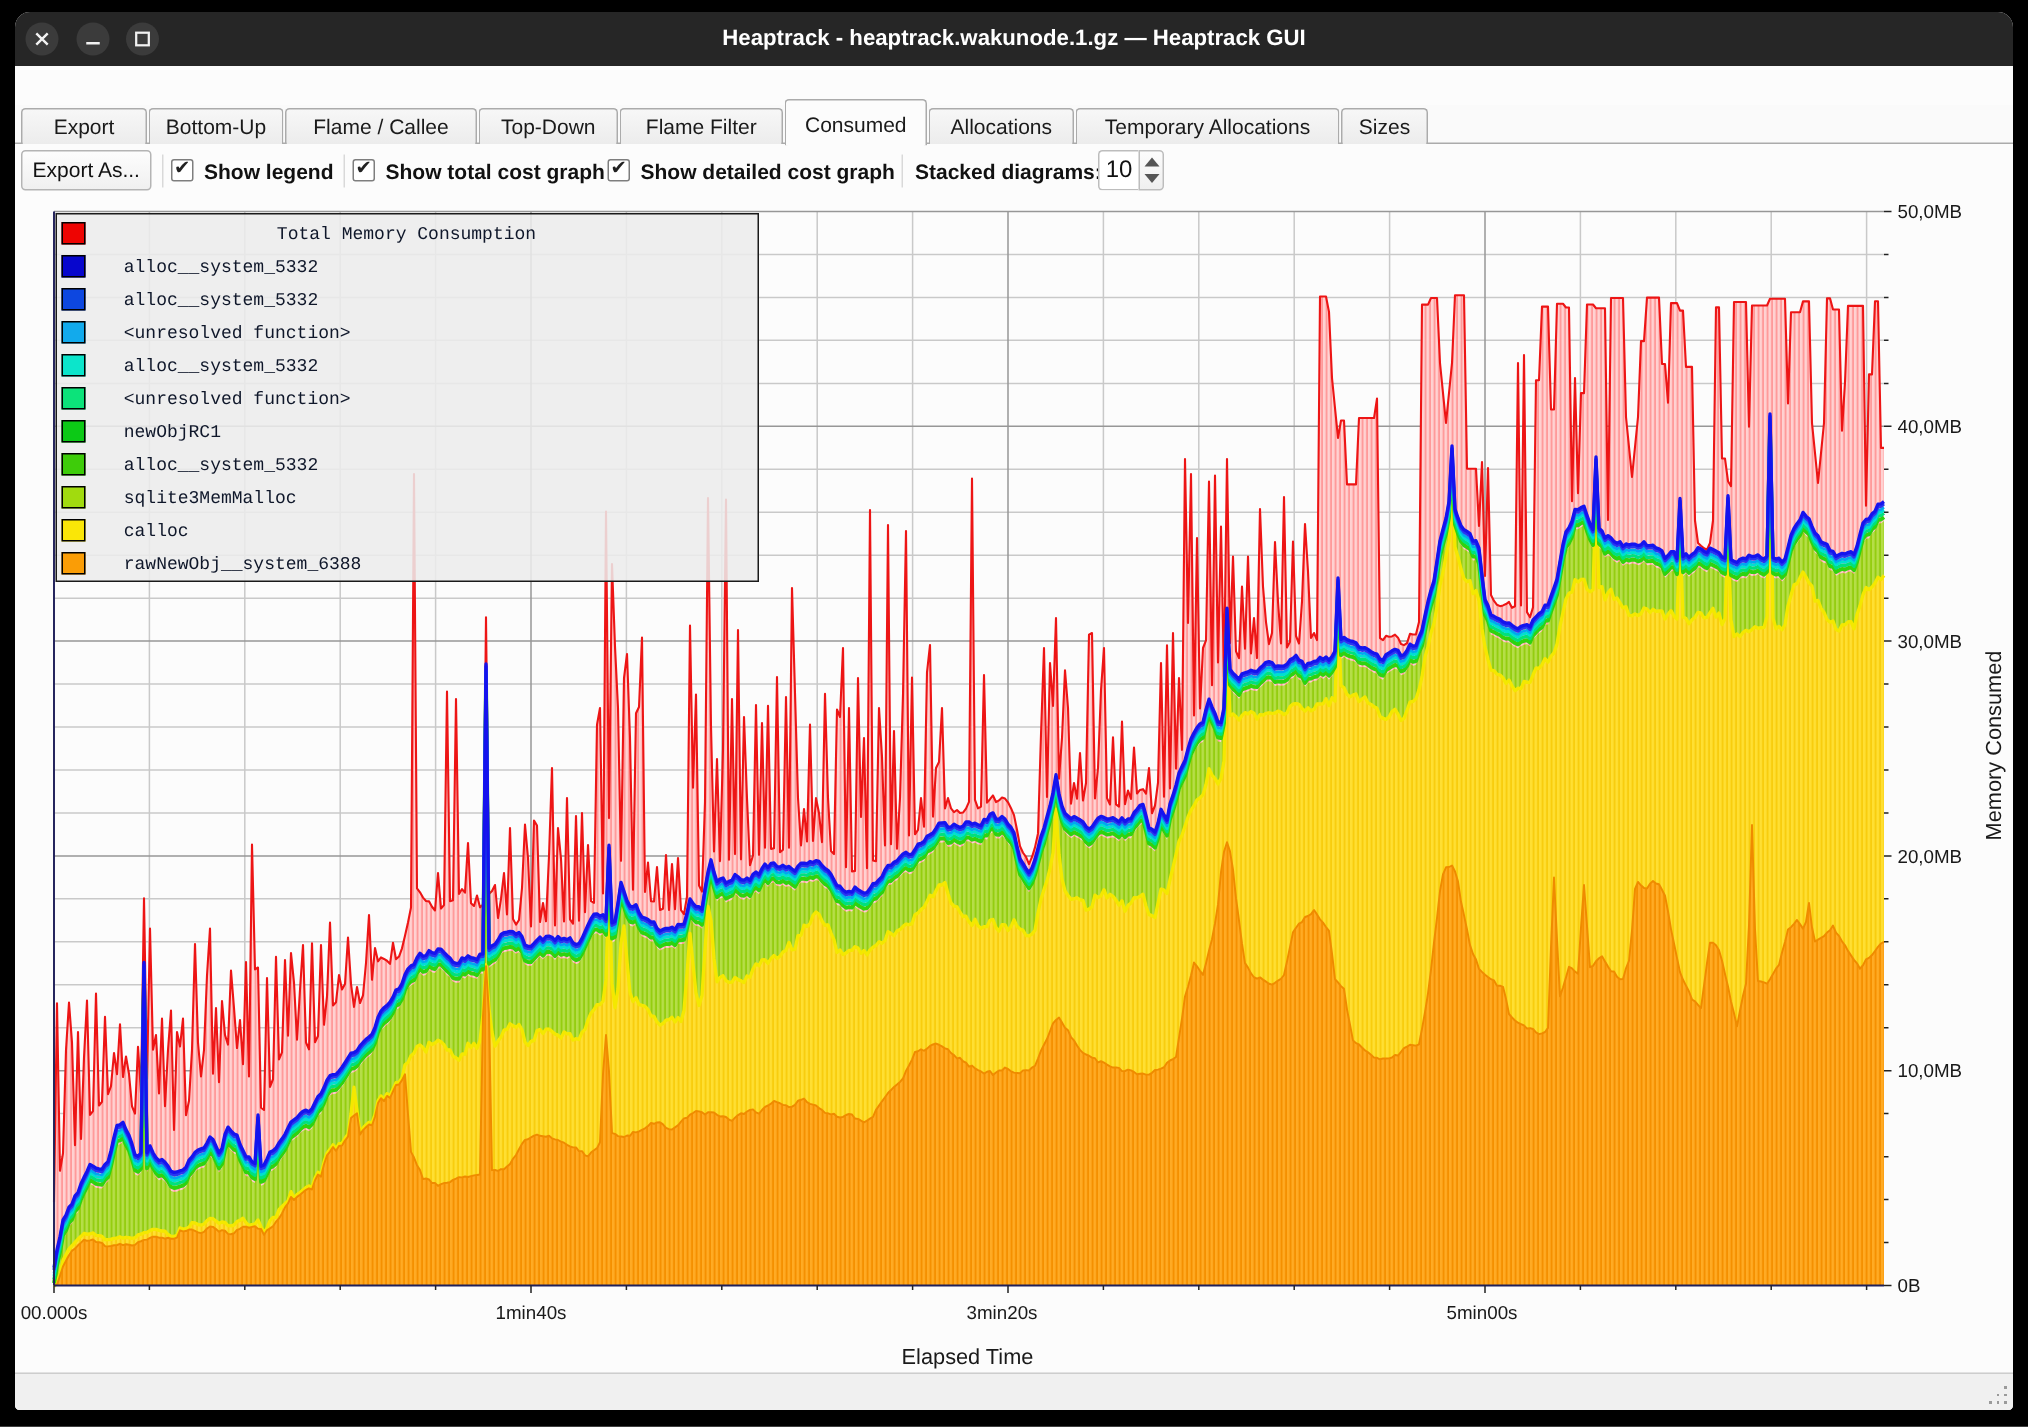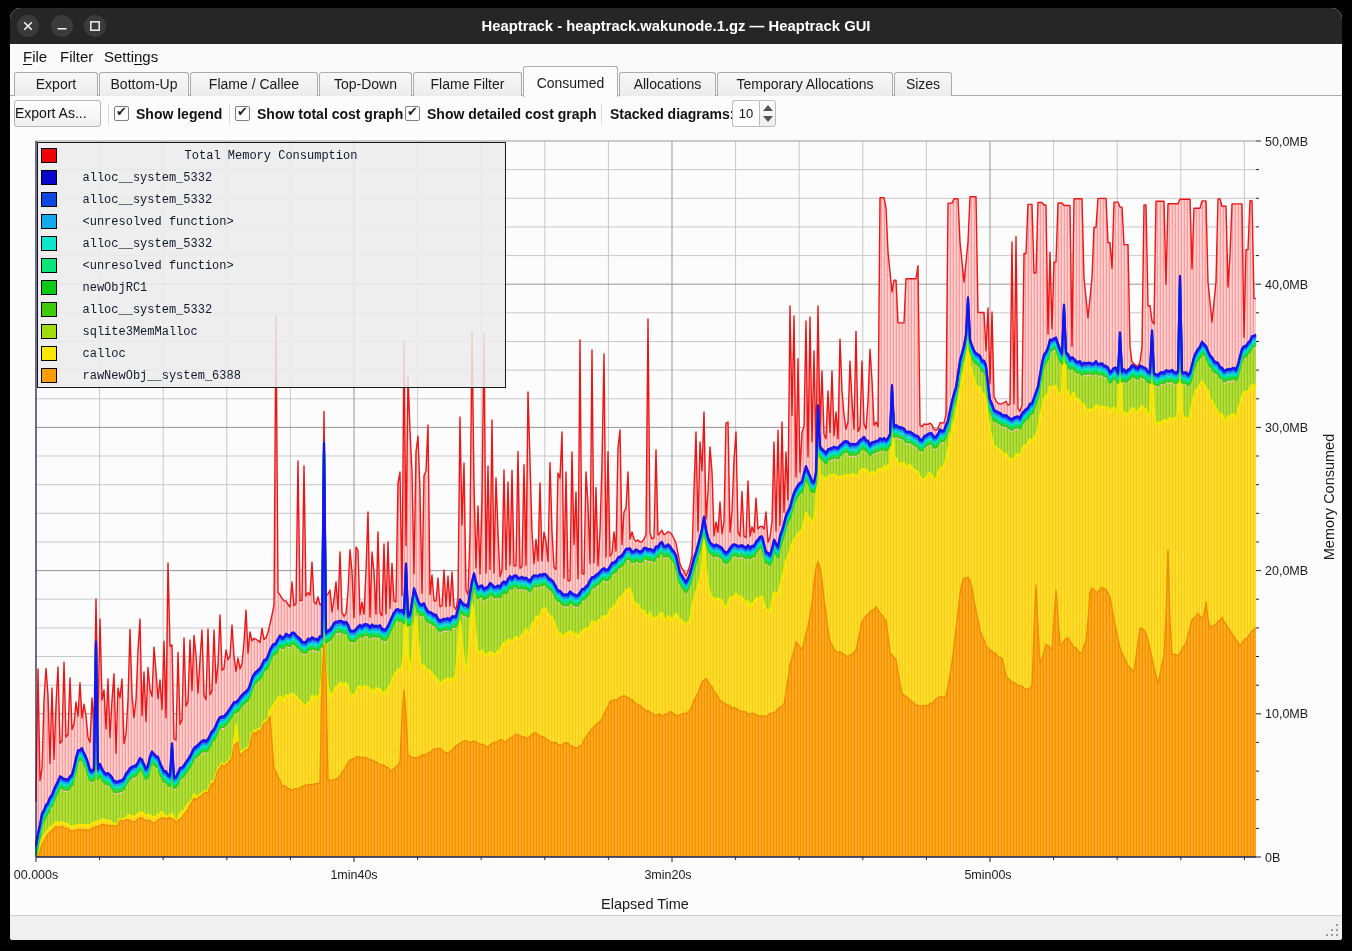--- a/index.html
+++ b/index.html
@@ -18,30 +18,30 @@
 .menu u { text-decoration:underline; text-underline-offset:2px; }
 #tabbar { position:absolute; left:0; top:62px; width:100%; height:26px; background:#fafafa;
   border-bottom:1px solid #ababab; }
 .tab { position:absolute; top:2px; height:24px; line-height:23px; text-align:center;
   font-size:14px; color:#1a1a1a; background:linear-gradient(#f7f7f7,#ececec);
   border:1px solid #ababab; border-bottom:none; border-radius:3px 3px 0 0; }
 .tab.active { top:-4px; height:31px; line-height:33px; background:#fcfcfc; z-index:3; }
 #toolbar { position:absolute; left:0; top:88px; width:100%; height:36px; background:#fcfcfc; }
 #exportbtn { position:absolute; left:4px; top:4px; width:87px; height:27px;
   background:linear-gradient(#fdfdfd,#f0f0f0); border:1px solid #b4b4b4; border-radius:3px;
-  font-size:14px; text-align:left; line-height:25px; color:#111; }
+  font-size:14px; text-align:center; line-height:25px; color:#111; }
 .tsep { position:absolute; top:7px; width:1px; height:22px; background:#d9d9d9; }
 .cb { position:absolute; top:10px; width:15px; height:15px; background:#fff;
   border:1px solid #7e7e7e; border-radius:2px; }
 .cb:after { content:"\2714"; position:absolute; left:1px; top:-3px; font-size:13px;
   color:#222; }
 .cblabel { position:absolute; top:0; line-height:36px; font-size:14px; color:#111;font-weight:bold; }
 #spinfield { position:absolute; left:722px; top:4px; width:27px; height:27px;
   border:1px solid #bdbdbd; border-right:none; border-radius:3px 0 0 3px; background:#fff;
-  font-size:13px; text-align:center; line-height:26px; color:#111; }
+  font-size:16px; text-align:center; line-height:26px; color:#111; }
 #spinbtns { position:absolute; left:749px; top:4px; width:17px; height:27px;
   border:1px solid #bdbdbd; border-radius:0 3px 3px 0;
   background:linear-gradient(#fcfcfc,#efefef); }
 #spinbtns .ar { position:absolute; left:3px; width:0; height:0;
   border-left:5.5px solid transparent; border-right:5.5px solid transparent; }
 #statusbar { position:absolute; left:0; bottom:0; width:100%; height:25px;
   background:#f0f0f0; border-top:1px solid #cdcdcd; }
 #grip { position:absolute; right:3px; bottom:3px; width:14px; height:14px;
   background:
     radial-gradient(circle 1px at 12px 2px, #9a9a9a 99%, transparent),
@@ -72,25 +72,20 @@
     <div class="wbtn" style="left:40.5px;">
       <svg width="22" height="22">
           <path d="M6.5,13.8H15.5" stroke="#f2f2f2" stroke-width="1.6"></path>
         </svg>
     </div>
     <div class="wbtn" style="left:74px;">
       <svg width="22" height="22">
           <rect x="6.8" y="6.8" width="8.4" height="8.4" fill="none" stroke="#f2f2f2" stroke-width="1.5"></rect>
         </svg>
     </div>
-  </div>
-  <div id="menubar">
-    <div class="menu" style="left:13px;"><u>F</u>ile</div>
-    <div class="menu" style="left:50px;">Filter</div>
-    <div class="menu" style="left:94px;">Setti<u>n</u>gs</div>
   </div>
   <div id="tabbar">
     <div class="tab" style="left:4px;width:84px;">Export</div>
     <div class="tab" style="left:89px;width:90px;">Bottom-Up</div>
     <div class="tab" style="left:180px;width:128px;">Flame / Callee</div>
     <div class="tab" style="left:309px;width:93px;">Top-Down</div>
     <div class="tab" style="left:403px;width:109px;">Flame Filter</div>
     <div class="tab active" style="left:513px;width:95px;">Consumed</div>
     <div class="tab" style="left:609px;width:97px;">Allocations</div>
     <div class="tab" style="left:707px;width:176px;">Temporary Allocations</div>

